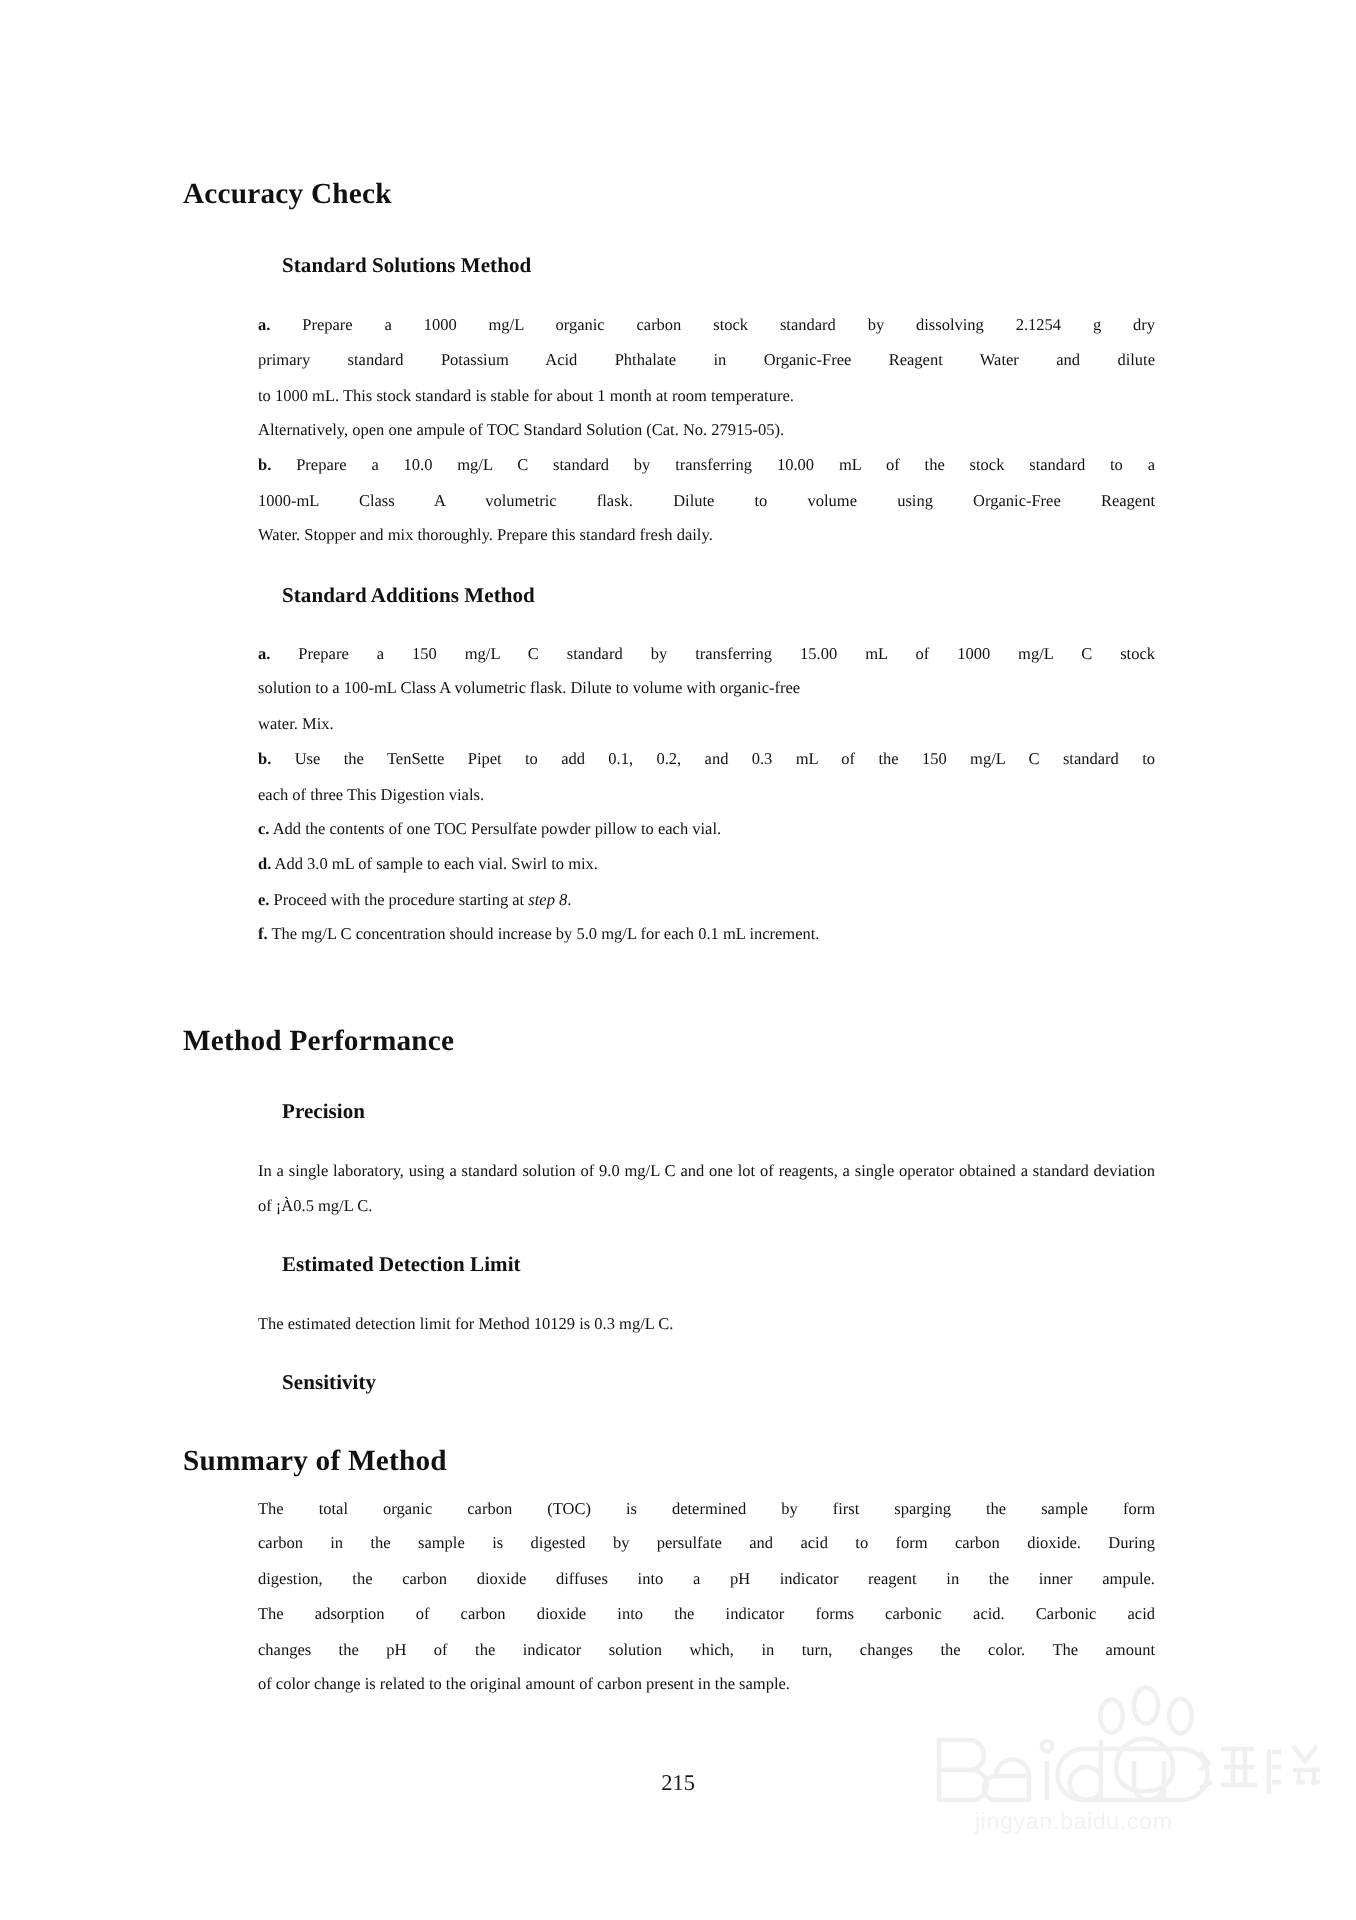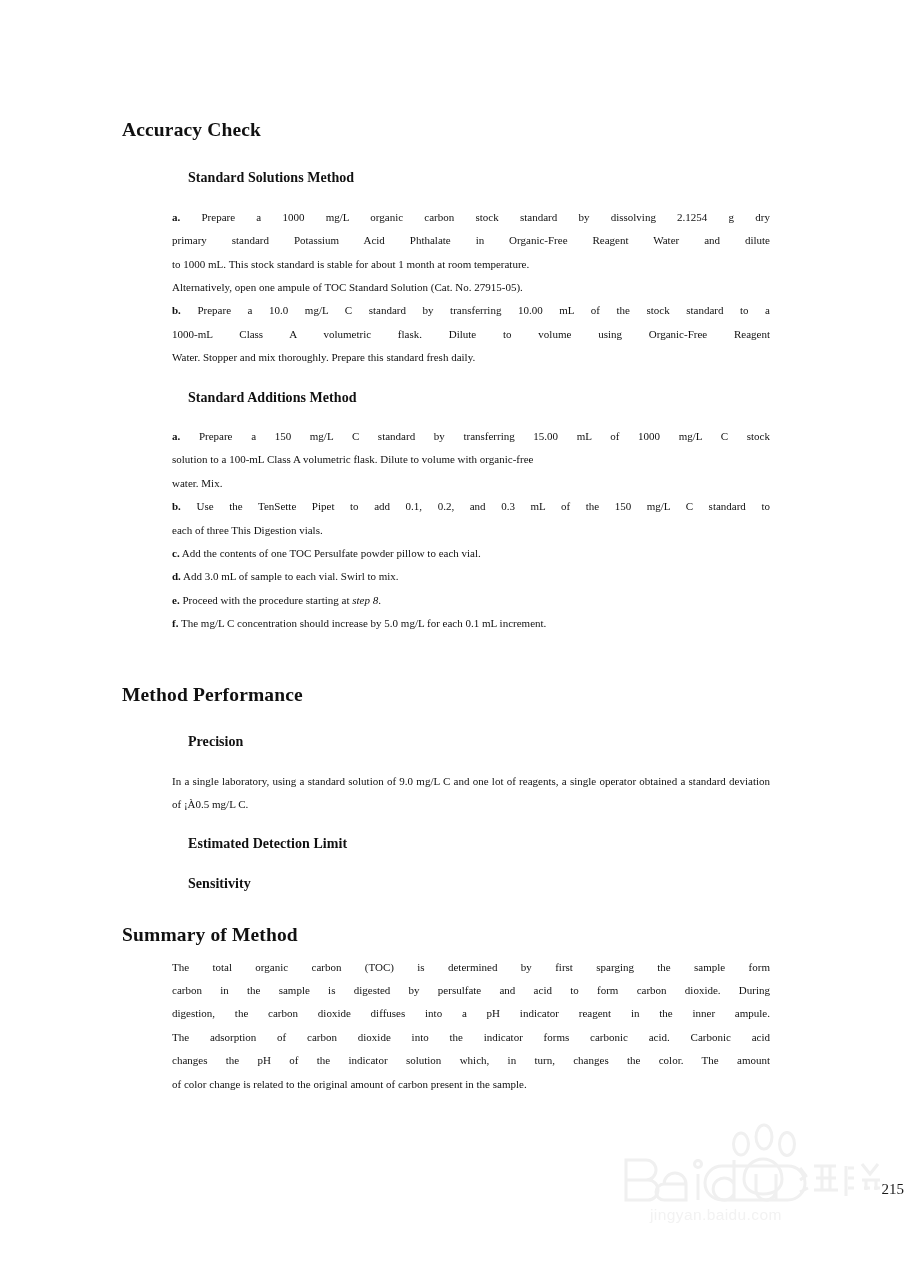--- a/index.html
+++ b/index.html
@@ -81,21 +81,21 @@
   .gap-mp-to-summary  { height: 12px; }
   .gap-after-major    { height: 9px; }
   .gap-after-major-sm { height: 8px; }
 
   
   .folio {
     position: absolute;
     left: 0;
     right: 0;
     top: 1182px;
-    text-align: right;
+    text-align: center;
     font-size: 15px;
     line-height: 1;
     color: #1a1a1a;
   }
 
   
   .watermark {
     position: absolute;
     left: 616px;
     top: 1122px;
@@ -189,20 +189,23 @@
 
     <div class="indent">
 
       <h2 class="h-sub">Precision</h2>
       <p class="body">
         <span class="ln">In a single laboratory, using a standard solution of 9.0 mg/L C and one lot of reagents, a</span>
         <span class="ln last">single operator obtained a standard deviation of ¡À0.5 mg/L C.</span>
       </p>
 
       <h2 class="h-sub">Estimated Detection Limit</h2>
+      <p class="body">
+        <span class="ln last">The estimated detection limit for Method 10129 is 0.3 mg/L C.</span>
+      </p>
 
       <h2 class="h-sub">Sensitivity</h2>
     </div>
 
     <div class="gap-mp-to-summary"></div>
 
     <h1 class="h-major">Summary of Method</h1>
 
     <div class="gap-after-major"></div>
 

